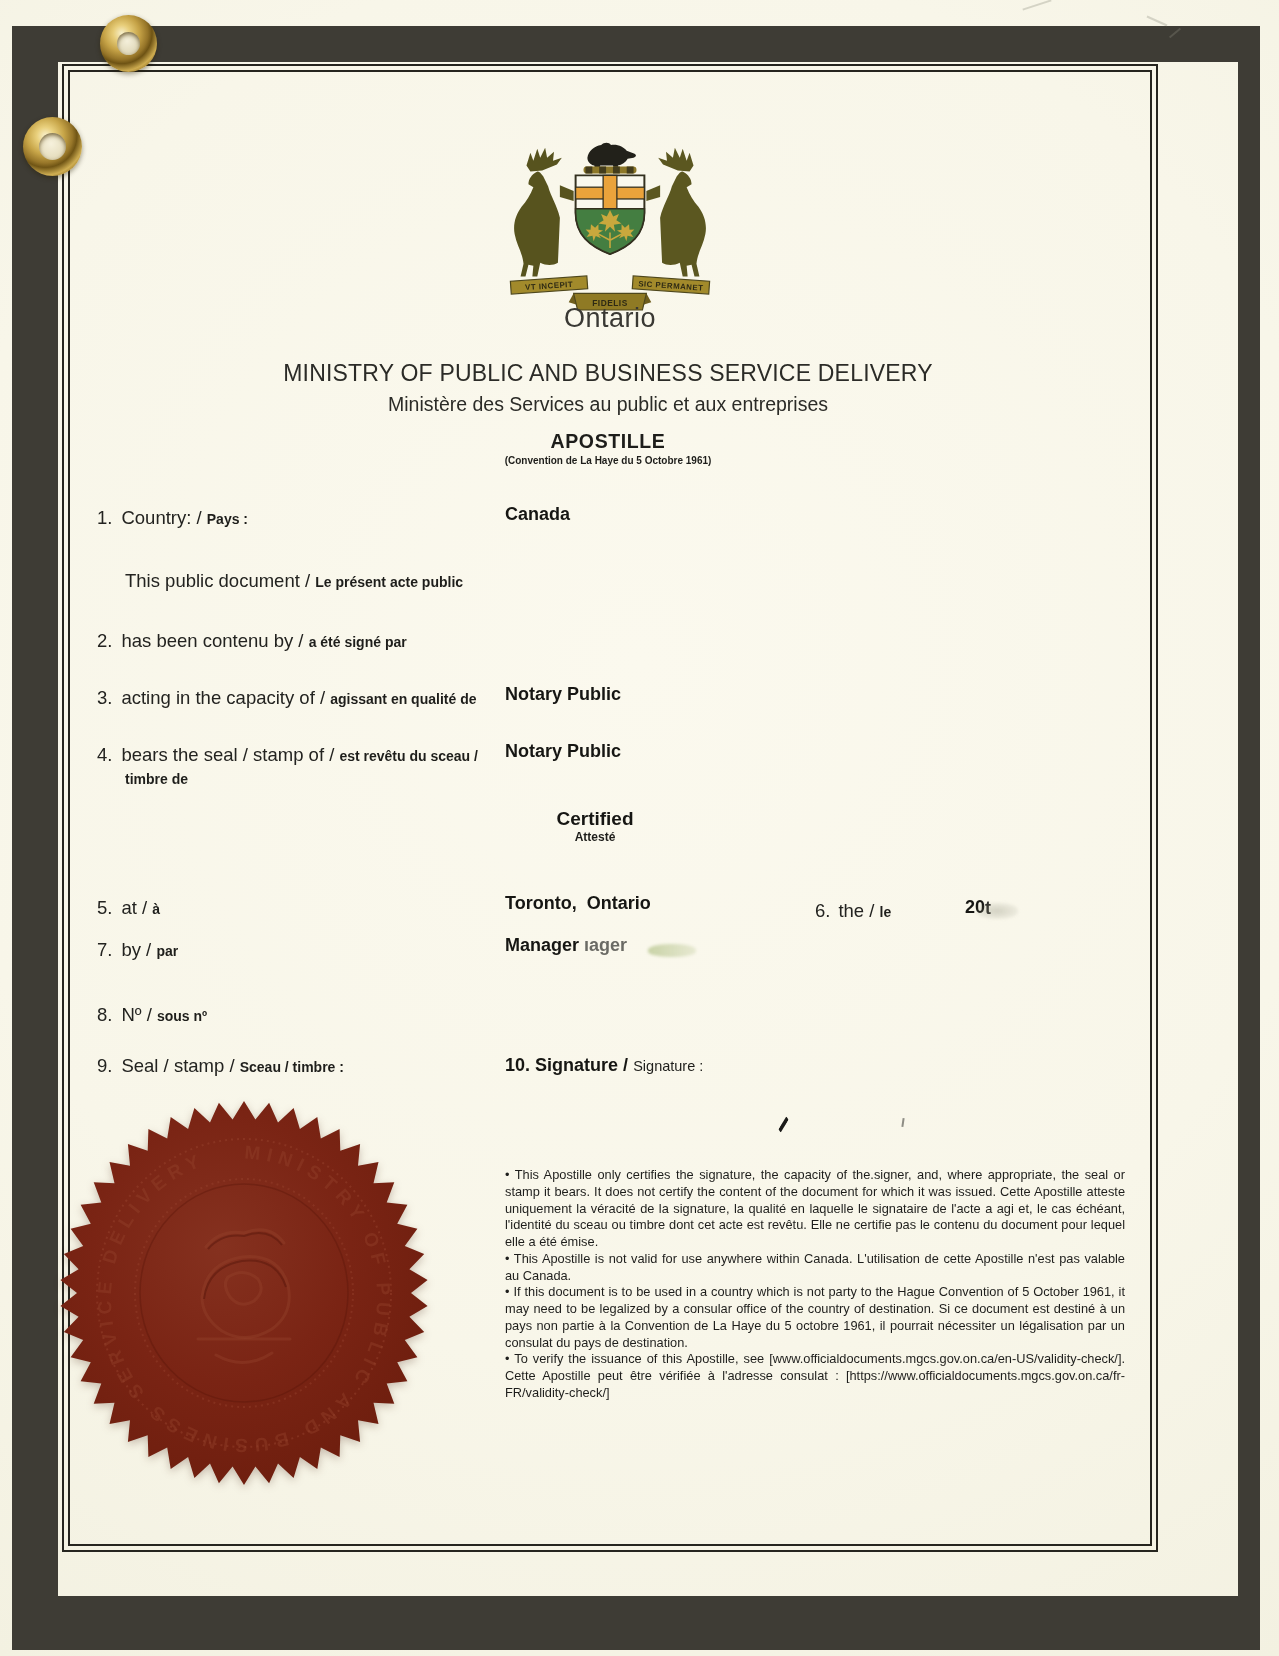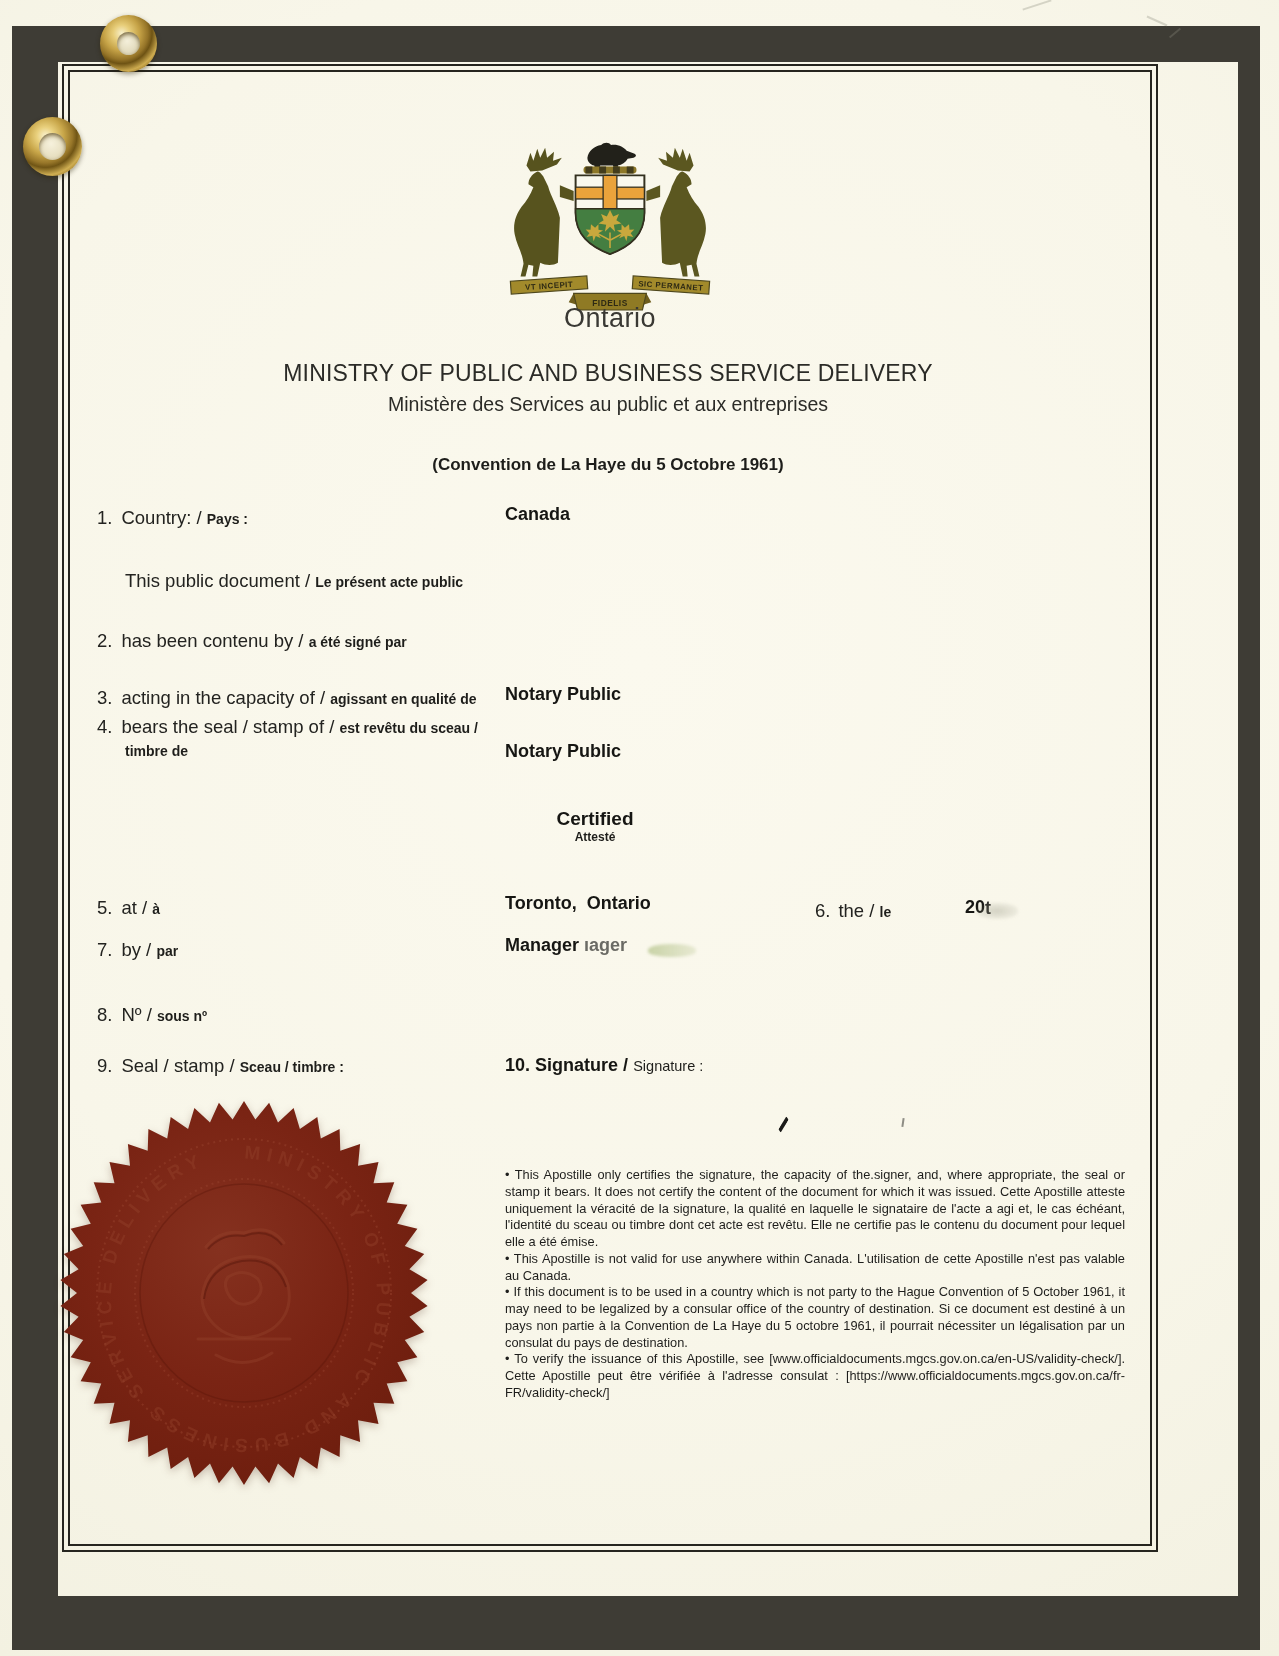--- a/index.html
+++ b/index.html
@@ -42,21 +42,21 @@
   .ontario-name{position:absolute;left:497px;top:303px;width:226px;text-align:center;
      font-size:27px;letter-spacing:.5px;color:#3a3934;}
   
   .h-en{position:absolute;left:68px;top:360px;width:1080px;text-align:center;
         font-size:23px;letter-spacing:.2px;color:#2b2b27;}
   .h-fr{position:absolute;left:68px;top:393px;width:1080px;text-align:center;
         font-size:19.5px;color:#2b2b27;}
   .h-ap{position:absolute;left:68px;top:430px;width:1080px;text-align:center;
         font-size:19.5px;font-weight:bold;letter-spacing:.6px;color:#1d1d1a;}
   .h-conv{position:absolute;left:68px;top:455px;width:1080px;text-align:center;
-        font-size:17px;font-weight:bold;color:#1d1d1a;}
+        font-size:10px;font-weight:bold;color:#1d1d1a;}
   
   .row{position:absolute;left:97px;width:378px;font-size:18.5px;line-height:1.25;
        color:#232320;padding-left:28px;text-indent:-28px;}
   .row .num{margin-right:9px;}
   .lbl-fr{font-weight:bold;font-size:14px;color:#1e1e1b;}
   .value{position:absolute;left:505px;font-weight:bold;font-size:18px;color:#161613;white-space:pre;}
   .ghost{font-weight:bold;color:#52524d;opacity:.85;margin-top:32px;}
   .partial{display:inline-block;filter:blur(.7px);opacity:.9;transform:translateY(1px);}
   .centered-cert{position:absolute;left:505px;width:180px;text-align:center;}
   .cert-en{font-weight:bold;font-size:19px;color:#161613;}
@@ -142,20 +142,21 @@
     <path d="M78,158 l-5,9 l9,3 z M152,158 l5,9 l-9,3 z" fill="#6f5e1d"></path>
     <g>
       <path d="M78,158 h74 l-4,17 h-66 z" fill="#8f7a24" stroke="#4e471c" stroke-width="1.2"></path>
       <text x="115" y="170.5" text-anchor="middle" font-size="8.5" font-weight="bold" fill="#2e2a14" letter-spacing=".5">FIDELIS</text>
     </g>
   </svg>
   <div class="ontario-name">Ontario</div>
 
   <div class="h-en">MINISTRY OF PUBLIC AND BUSINESS SERVICE DELIVERY</div>
   <div class="h-fr">Ministère des Services au public et aux entreprises</div>
+  <div class="h-ap">APOSTILLE</div>
   <div class="h-conv">(Convention de La Haye du 5 Octobre 1961)</div>
 
   <div class="row" style="top:506px;">
     <span class="num">1.</span><span>Country: /</span>
     <span class="lbl-fr">Pays :</span>
   </div>
   <span class="value" style="top:504px;">Canada</span>
 
   <div class="row" style="top:569px;left:125px;padding-left:0;text-indent:0;">
     <span>This public document /</span>
@@ -166,21 +167,21 @@
     <span class="num">2.</span><span>has been contenu by /</span>
     <span class="lbl-fr">a été signé par</span>
   </div>
 
   <div class="row" style="top:686px;">
     <span class="num">3.</span><span>acting in the capacity of /</span>
     <span class="lbl-fr">agissant en qualité de</span>
   </div>
   <span class="value" style="top:684px;">Notary Public</span>
 
-  <div class="row" style="top:715px;">
+  <div class="row" style="top:743px;">
     <span class="num">4.</span><span>bears the seal / stamp of /</span>
     <span class="lbl-fr">est revêtu du sceau / timbre de</span>
   </div>
   <span class="value" style="top:741px;">Notary Public</span>
 
   <div class="centered-cert" style="top:808px;">
     <div class="cert-en">Certified</div>
     <div class="cert-fr">Attesté</div>
   </div>
 

